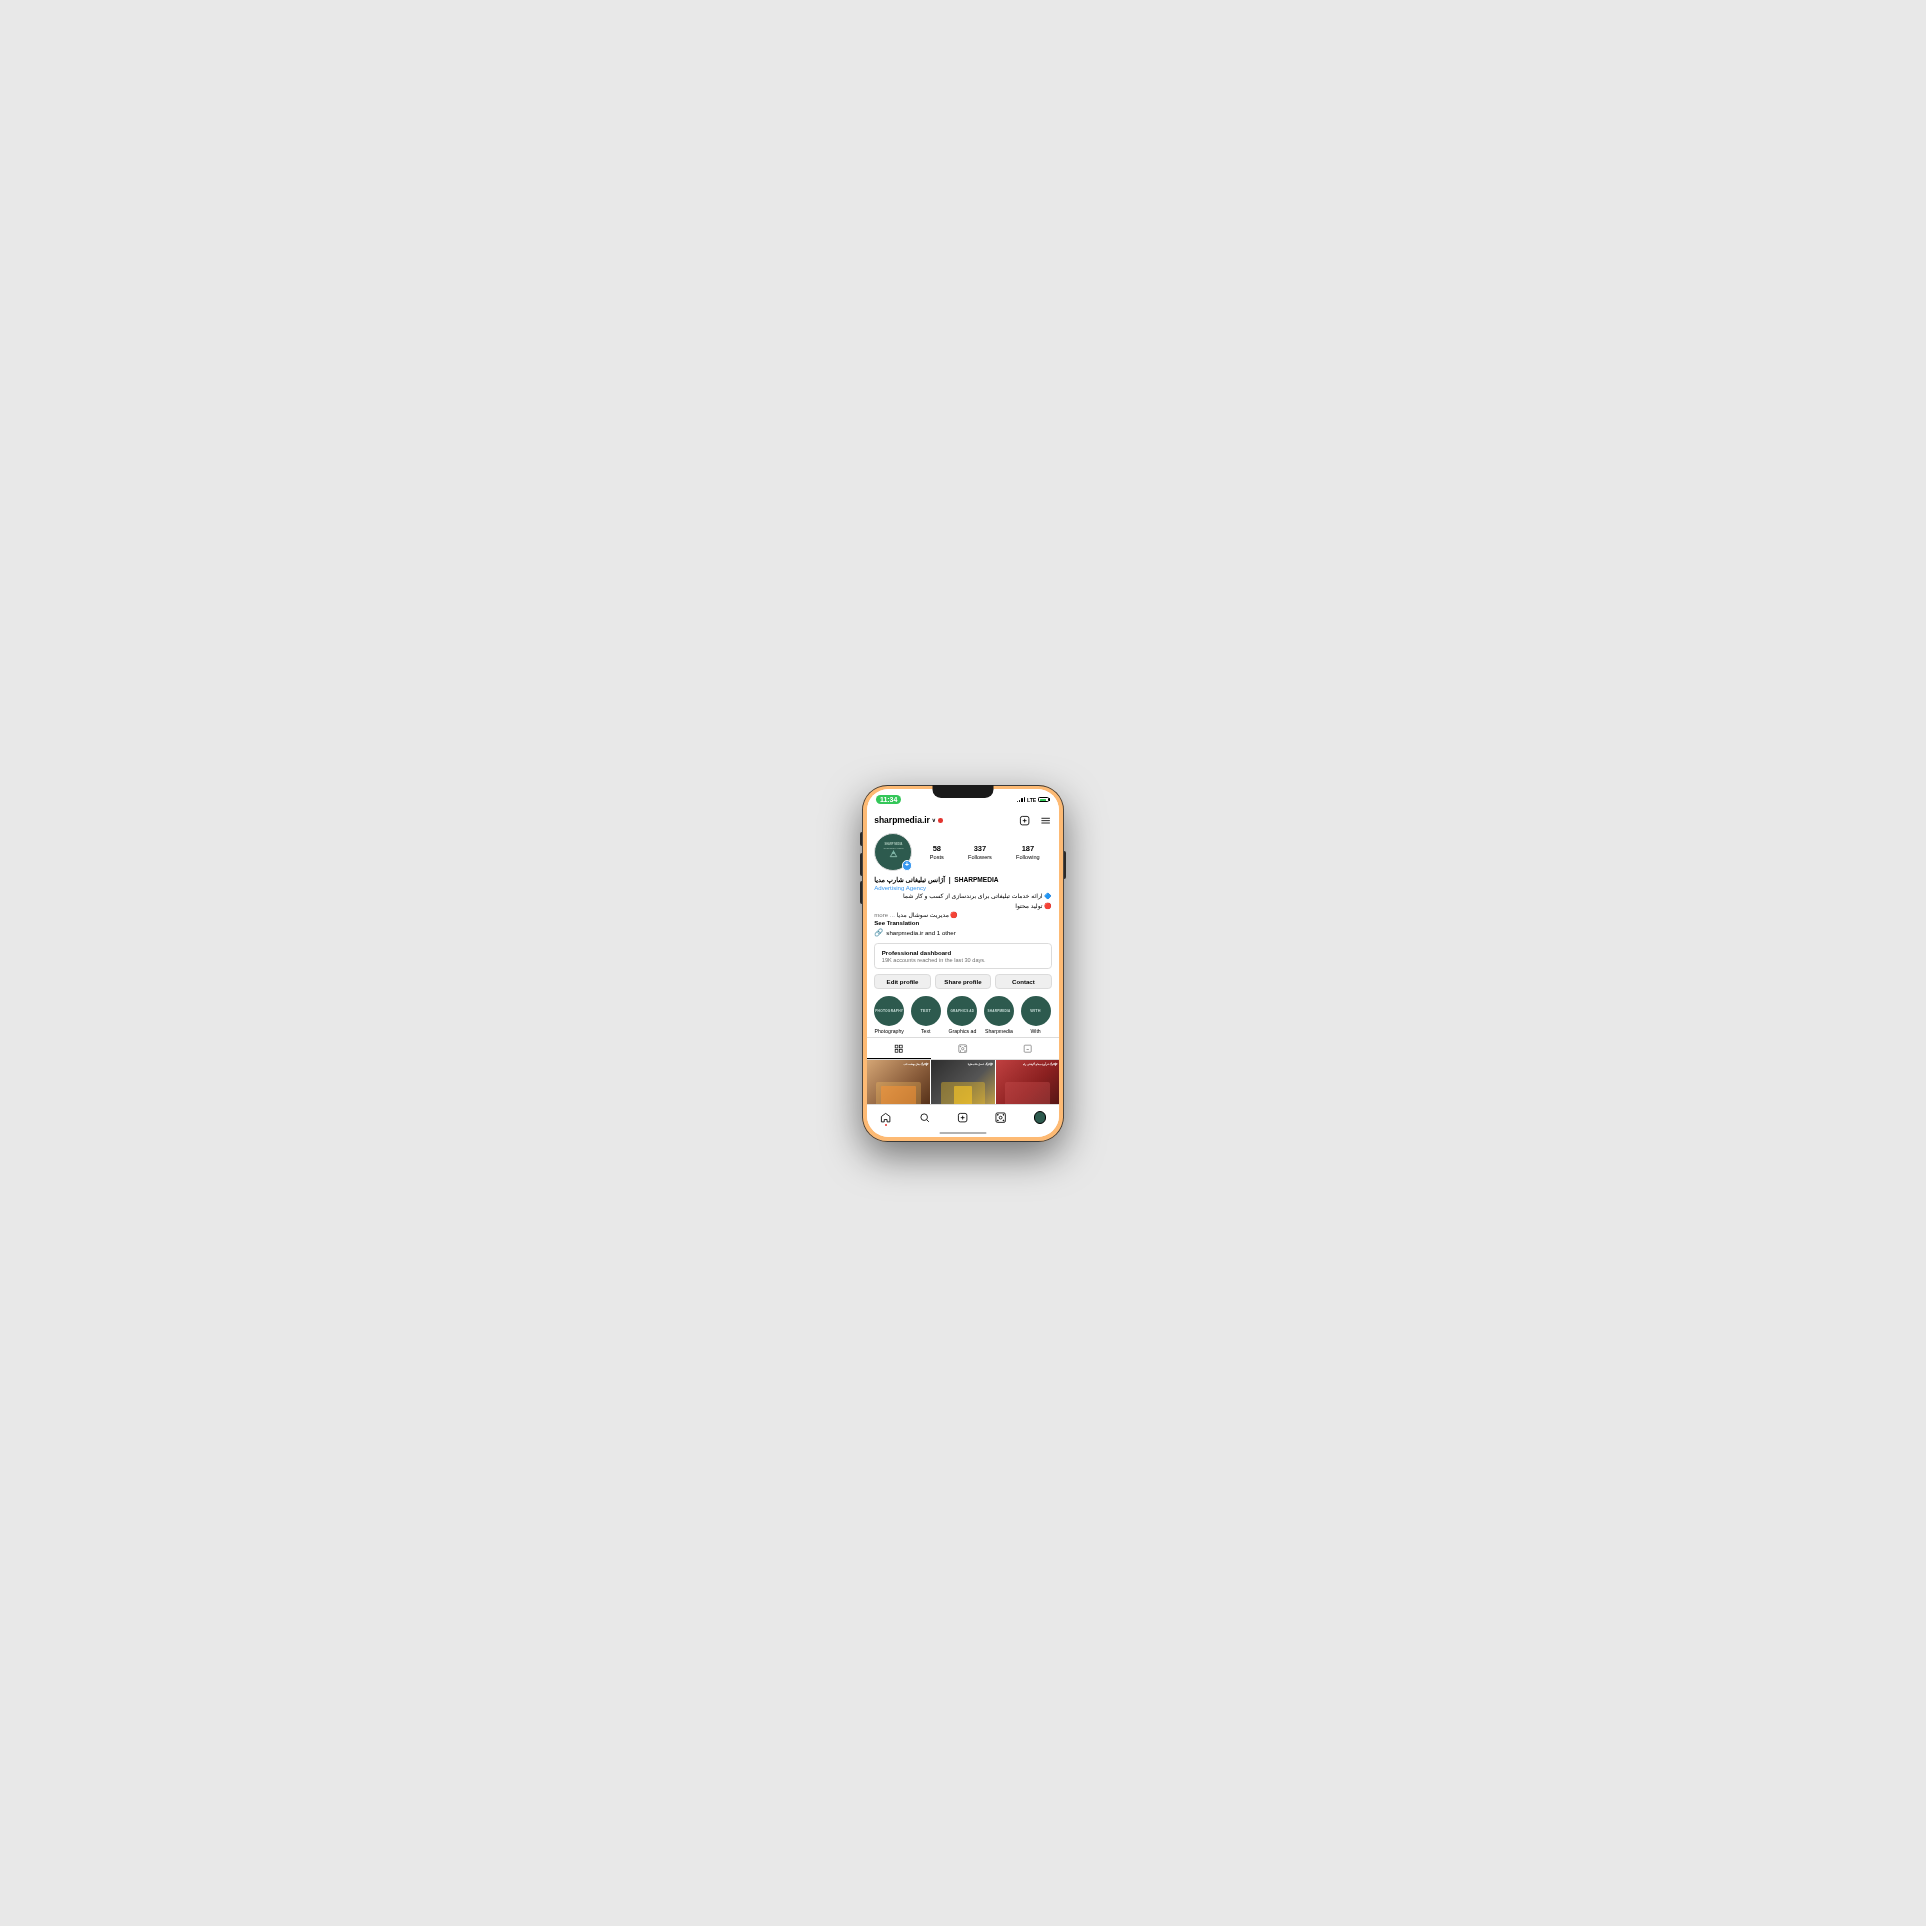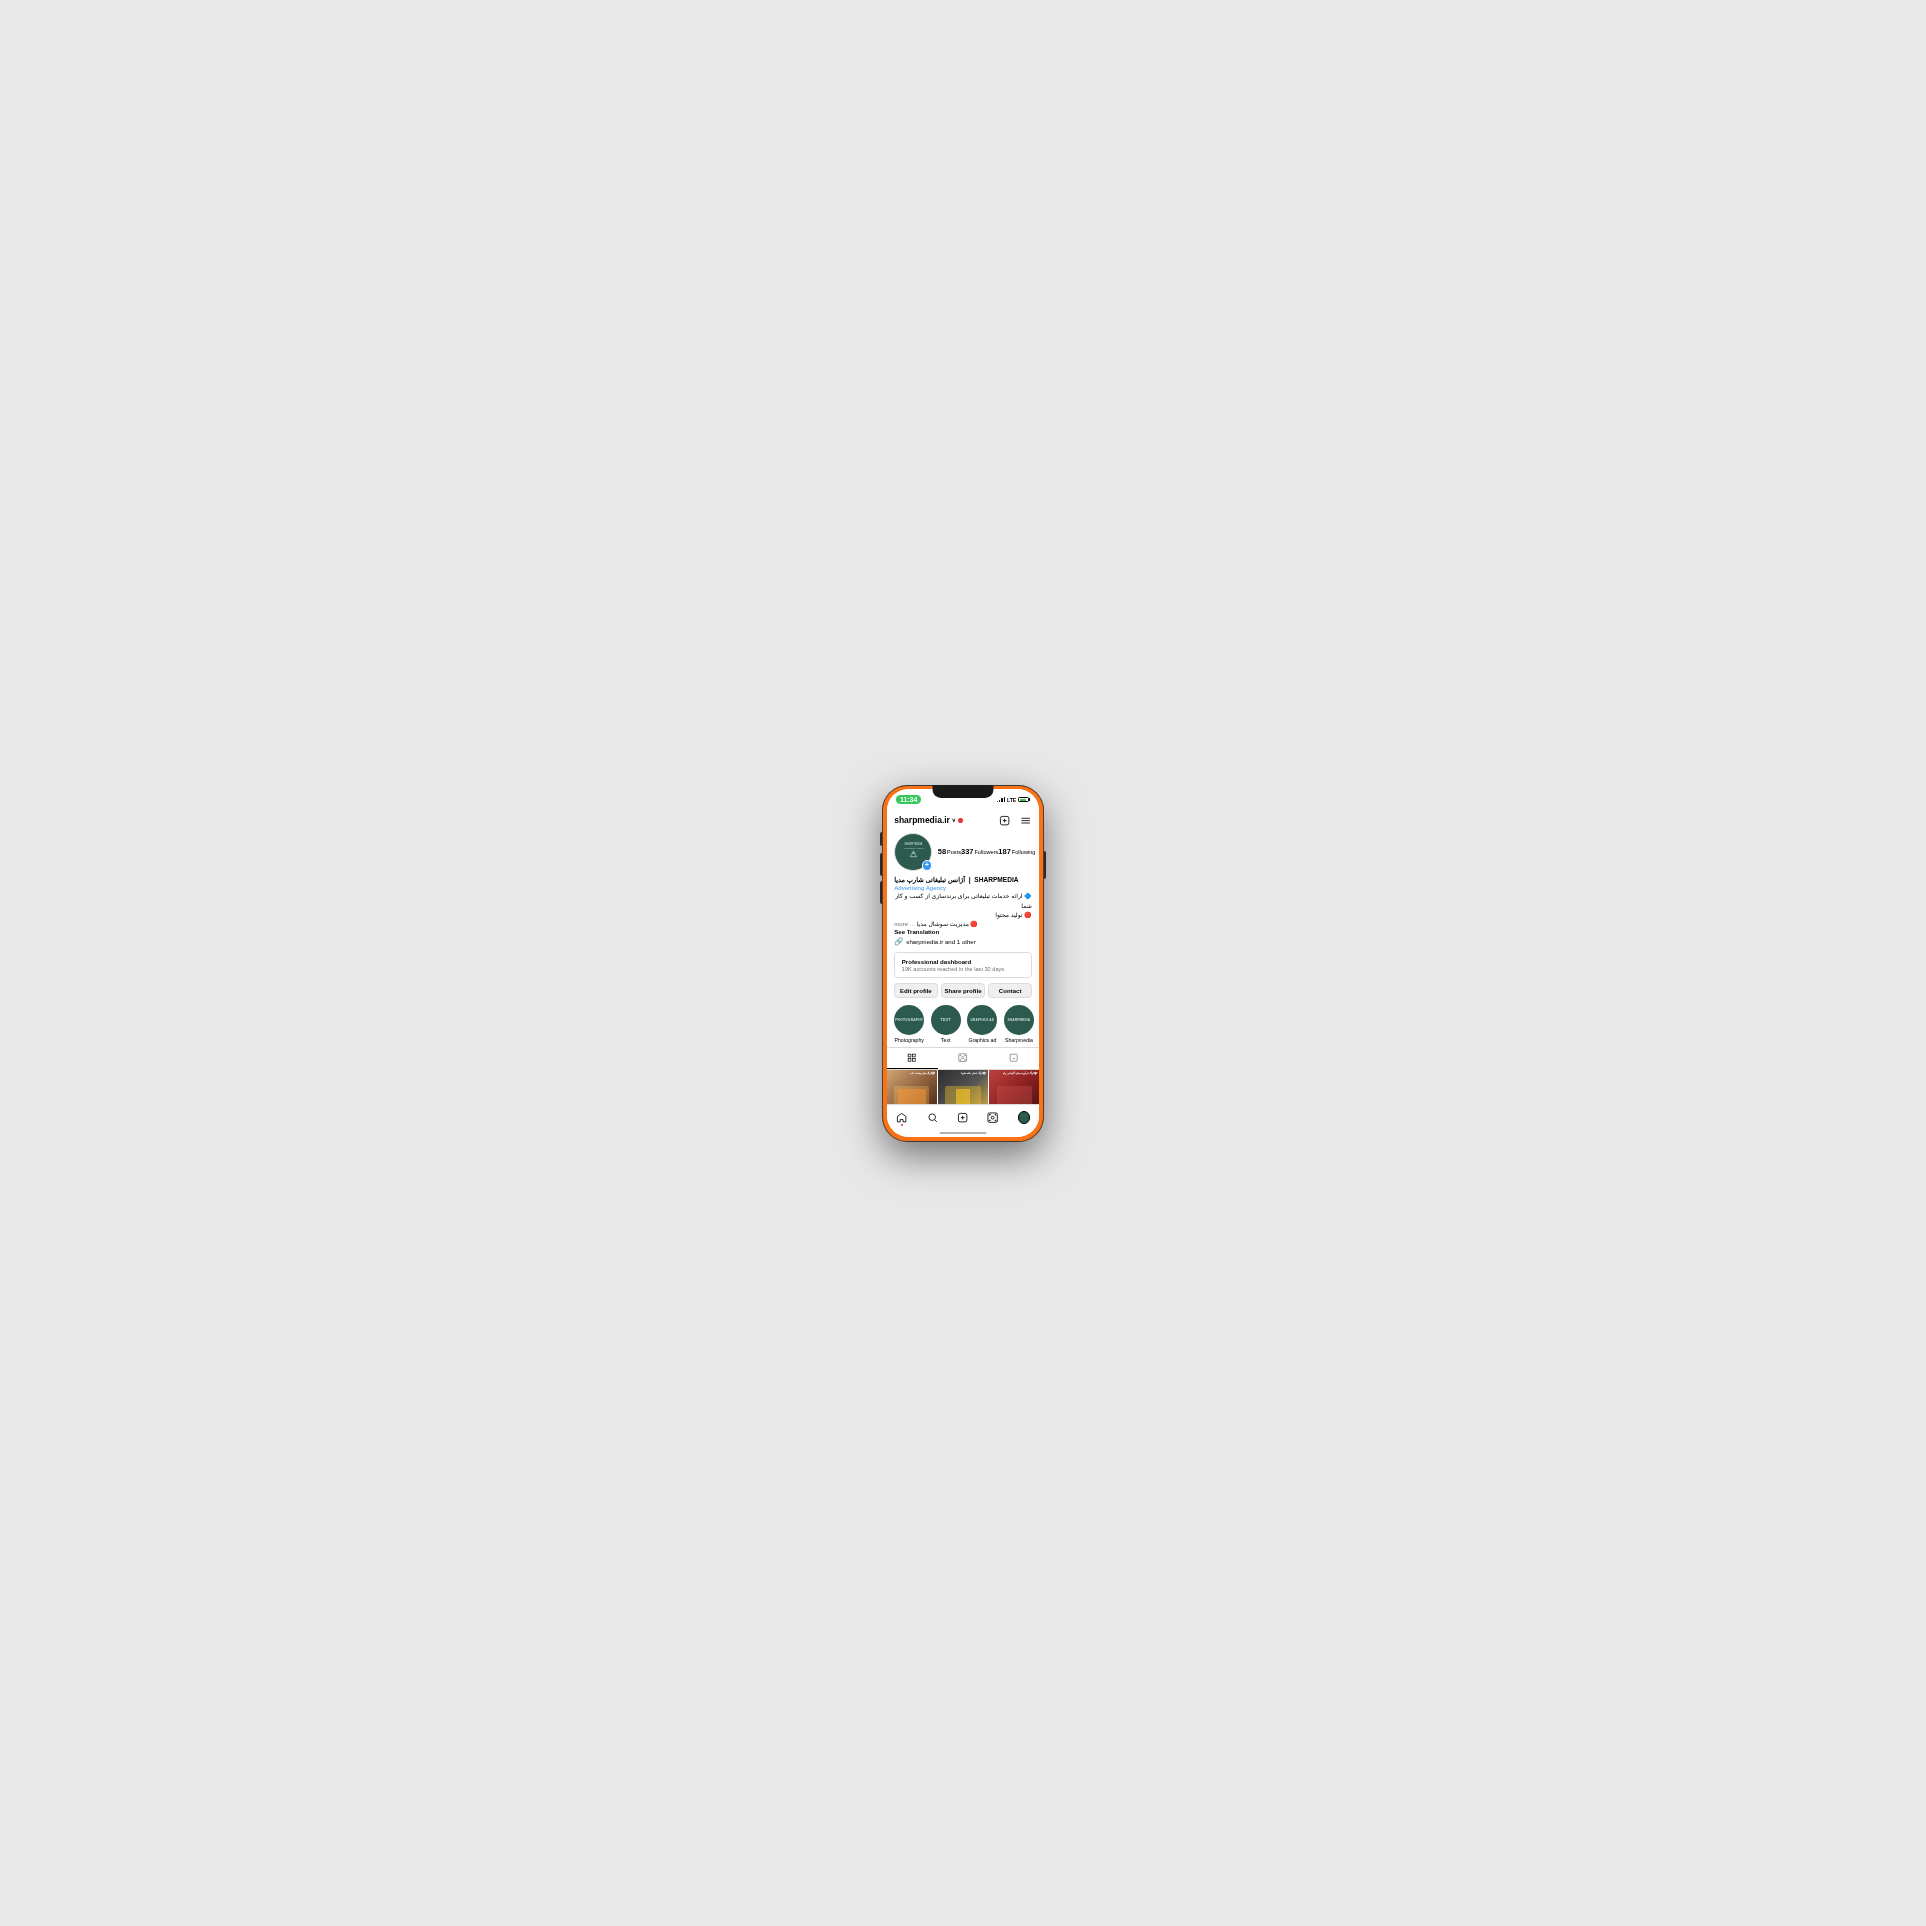--- a/index.html
+++ b/index.html
@@ -5,23 +5,23 @@
     * { margin: 0; padding: 0; box-sizing: border-box; }
     body {
       background: #e8e8e8;
       display: flex;
       justify-content: center;
       align-items: center;
       min-height: 100vh;
       font-family: -apple-system, BlinkMacSystemFont, 'Segoe UI', sans-serif;
     }
     .phone-outer {
-      width: 162px;
+      width: 202px;
       height: 357px;
-      background: #f97316;
+      background: #fdba74;
       border-radius: 25.4px;
       padding: 4.7px;
       box-shadow: 0 14px 38px rgba(0,0,0,0.5), inset 0 0 0 0.9px #3a3a3a;
       position: relative;
     }
     .phone-inner {
       width: 100%;
       height: 100%;
       background: #fff;
       border-radius: 21.6px;
@@ -198,21 +198,21 @@
       font-weight: 700;
       line-height: 1;
     }
     .stats {
       flex: 1;
       display: flex;
       justify-content: space-around;
     }
     .stat-item {
       display: flex;
-      flex-direction: row;
+      flex-direction: column;
       align-items: center;
       gap: 0.9px;
     }
     .stat-num {
       font-size: 7.5px;
       font-weight: 700;
       color: #000;
     }
     .stat-label {
       font-size: 5.6px;

